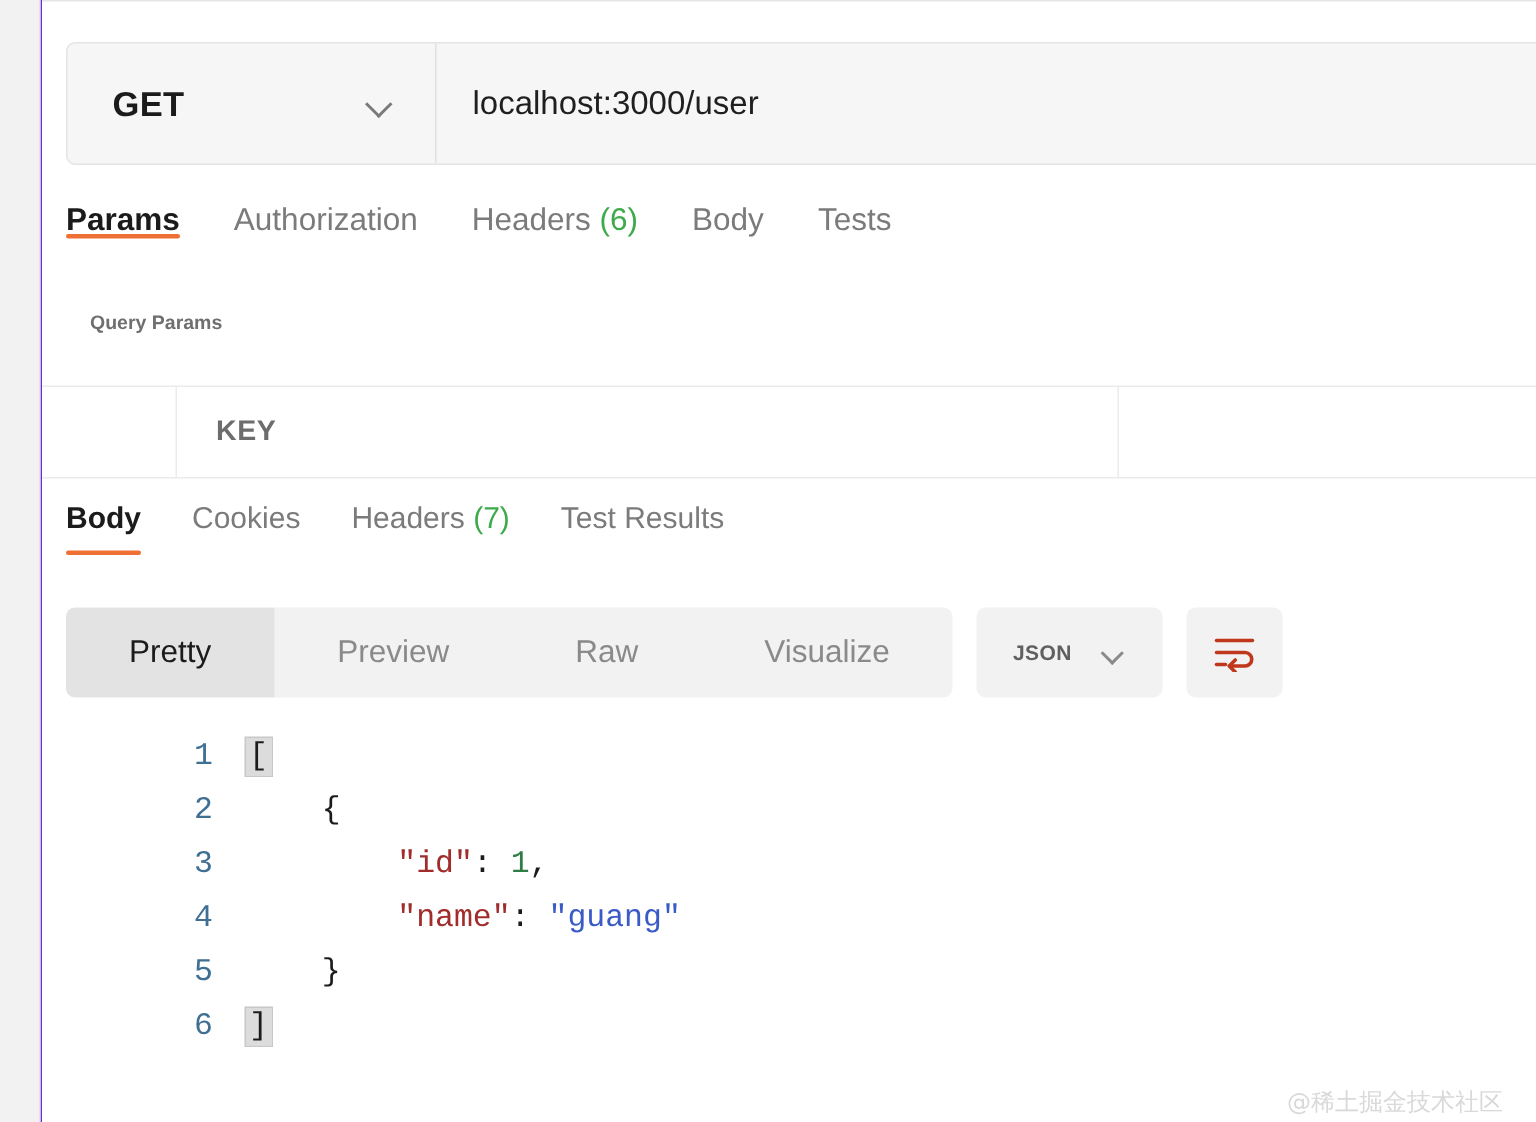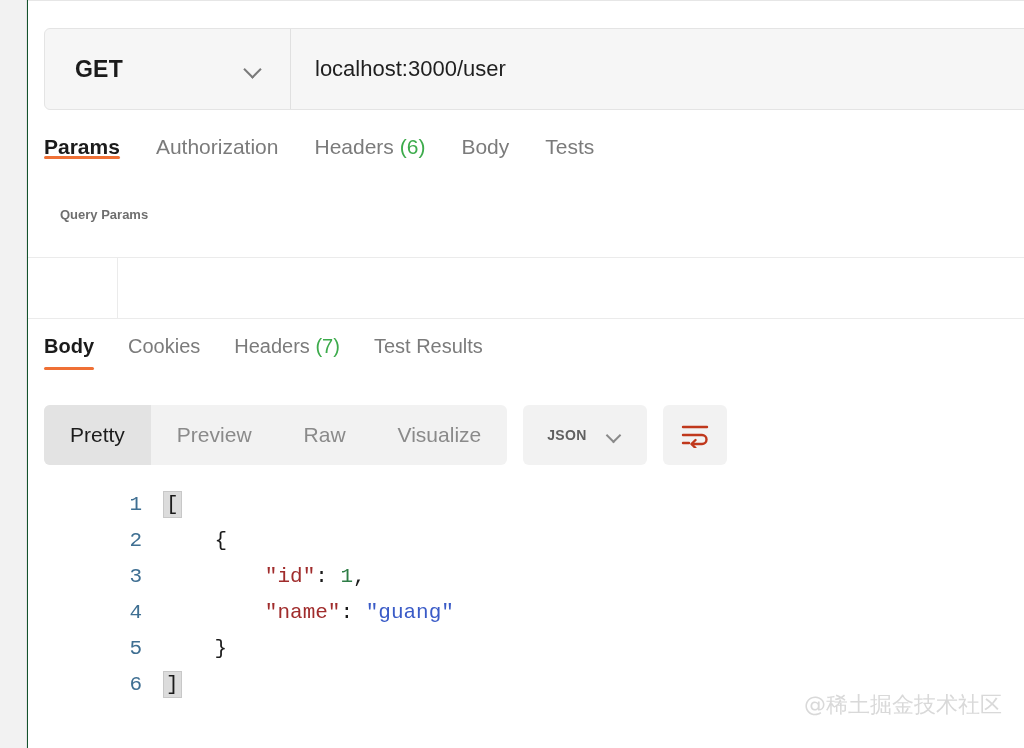--- a/index.html
+++ b/index.html
@@ -10,21 +10,21 @@
     overflow: hidden;
     background: #ffffff;
     font-family: "Liberation Sans", sans-serif;
     -webkit-font-smoothing: antialiased;
   }
 
   #app {
     position: relative;
     width: 1024px;
     height: 748px;
-    background: #14532d;
+    background: #6d28d9;
   }
 
   
   .left-rail {
     position: absolute;
     left: 0; top: 0;
     width: 27px;
     height: 748px;
     background: #f2f2f2;
     border-right: 1px solid #e4e4e4;
@@ -202,21 +202,21 @@
     display: flex;
     background: #f2f2f2;
     border-radius: 6px;
     overflow: hidden;
     height: 60px;
   }
   .seg {
     display: flex;
     align-items: center;
     justify-content: center;
-    padding: 0 26px;
+    padding: 0 42px;
     font-size: 21px;
     color: #8a8a8a;
     cursor: pointer;
   }
   .seg.active {
     background: #e3e3e3;
     color: #1b1b1b;
   }
   .json-select {
     display: flex;
@@ -291,22 +291,22 @@
   .tok-punct  { color: #1b1b1b; }
   .brk-hl {
     background: #dcdcdc;
     outline: 1px solid #c8c8c8;
     padding: 1px 2px;
   }
 
   
   .watermark {
     position: absolute;
-    right: 22px; bottom: 28px;
-    font-size: 22px;
+    right: 22px; bottom: 2px;
+    font-size: 16px;
     color: #d9d9d9;
     font-family: "DejaVu Sans", sans-serif;
     -webkit-user-select: none;
     user-select: none;
   }
 </style>
 </head>
 <body>
 
 <div id="app">
@@ -339,20 +339,23 @@
       </div>
       <div class="req-tab">
         <span>Tests</span>
       </div>
     </div>
 
     <div class="query-params">Query Params</div>
 
     <div class="params-table">
       <div class="pt-col check"></div>
+      <div class="pt-col key">
+        <span class="pt-head">KEY</span>
+      </div>
     </div>
 
     <div class="res-tabs">
       <div class="res-tab active">
         <span>Body</span>
       </div>
       <div class="res-tab">
         <span>Cookies</span>
       </div>
       <div class="res-tab">

